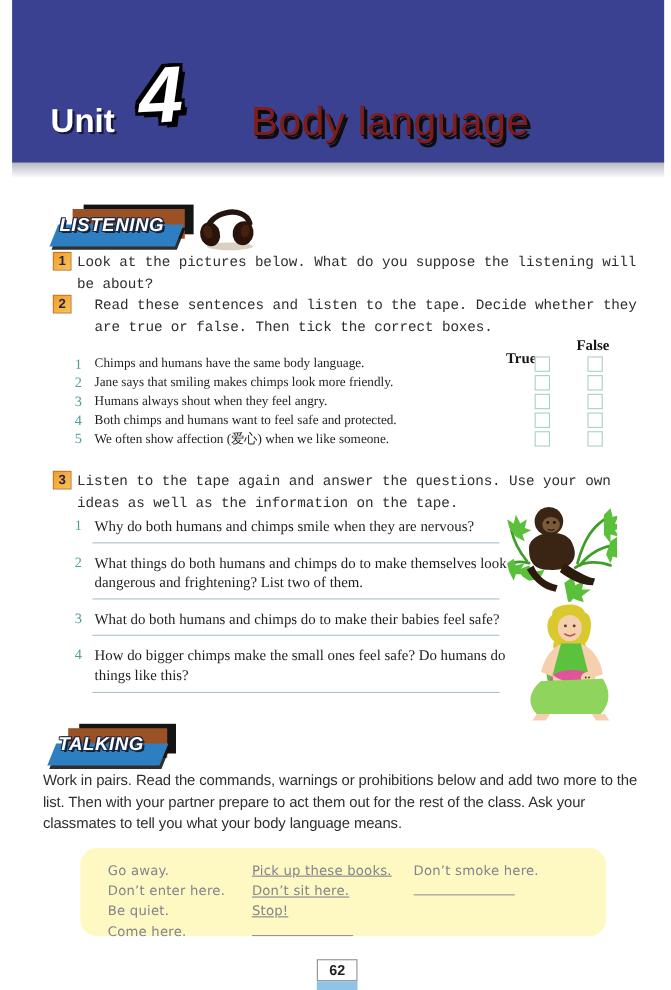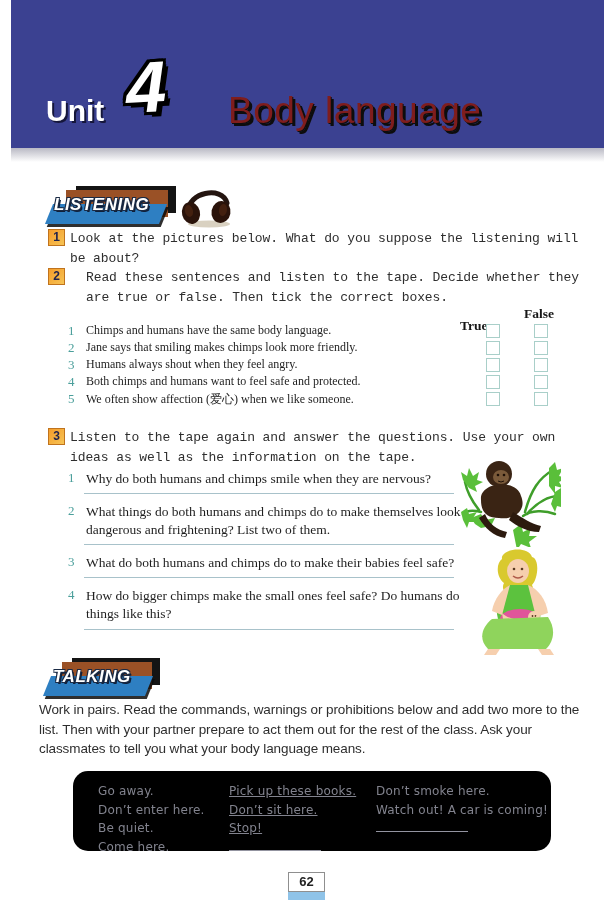--- a/index.html
+++ b/index.html
@@ -104,21 +104,21 @@
     background:#a8c2ca;
   }
 
   
   .talk-par {
     position:absolute; left:33px; top:700px; width:550px;
     font-size:13.5px; line-height:19.5px; color:#2e2e2e; letter-spacing:-0.1px;
   }
   .pink-box {
     position:absolute; left:67px; top:771px; width:478px; height:80px;
-    background:#000000; border-radius:15px;
+    background:#fef9c3; border-radius:15px;
   }
   .pink-col {
     position:absolute; top:11px;
     font-family:"DejaVu Sans", sans-serif; font-size:12px; line-height:18.5px;
     color:#82838e; letter-spacing:0.2px;
   }
   .pink-col-1 { left:25px; }
   .pink-col-2 { left:156px;text-decoration:underline; }
   .pink-col-3 { left:303px; }
   .blank-line {
@@ -303,21 +303,20 @@
       <div>Come here.</div>
     </div>
     <div class="pink-col pink-col-2">
       <div>Pick up these books.</div>
       <div>Don’t sit here.</div>
       <div>Stop!</div>
       <div><span class="blank-line"></span></div>
     </div>
     <div class="pink-col pink-col-3">
       <div>Don’t smoke here.</div>
-      <div>Watch out! A car is coming!</div>
       <div><span class="blank-line"></span></div>
     </div>
   </div>
 
   <div class="page-num-box">62</div>
   <div class="page-num-strip"></div>
 
 </div>
 
 </body></html>

